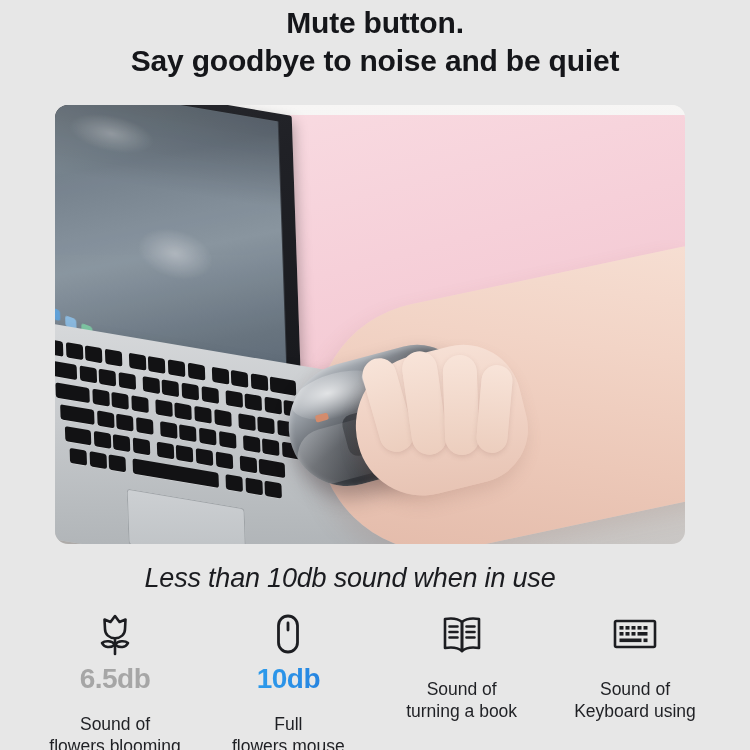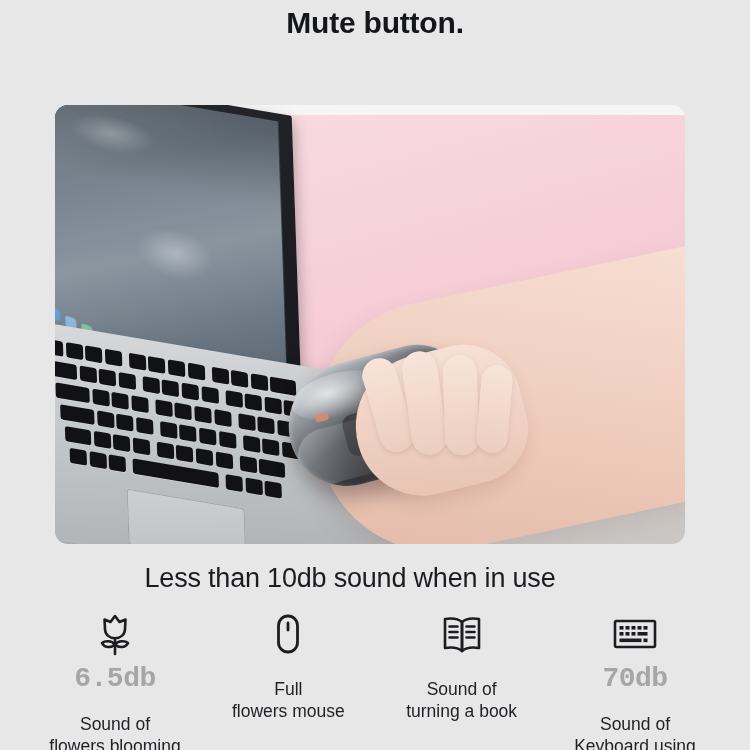--- a/index.html
+++ b/index.html
@@ -150,50 +150,51 @@
   }
   .mshine{
     position:absolute;left:2px;top:58px;width:150px;height:56px;
     background:linear-gradient(90deg,rgba(255,255,255,.25),rgba(255,255,255,0) 60%);
     border-radius:60px;
   }
 
   
   .subtitle{
     position:absolute;left:0;top:561px;width:700px;text-align:center;
-    font-size:27px;line-height:34px;color:#1b1c20;letter-spacing:-0.2px;
+    font-size:27px;line-height:34px;color:#1b1c20;letter-spacing:-0.2px;font-style:italic;
   }
 
   
   .compare{
     position:absolute;left:35px;top:608px;width:680px;
     display:flex;justify-content:space-between;align-items:flex-start;
   }
   .item{width:160px;text-align:center;}
   .ico{height:52px;display:flex;align-items:center;justify-content:center;}
   .db{
     font-size:28px;font-weight:bold;line-height:32px;margin-top:3px;
-    color:#a6a6a6;letter-spacing:-0.5px;font-family:Liberation Mono, monospace;
+    color:#a6a6a6;letter-spacing:-0.5px;
   }
   .item.hl .db{
     background:linear-gradient(95deg,#2fa8f0 0%,#2b93e8 48%,#1f6fd4 100%);
     -webkit-background-clip:text;background-clip:text;color:transparent;
   }
   .cap{
     font-size:17.5px;line-height:22px;color:#1f2024;margin-top:18px;
     white-space:pre-line;
   }
 </style>
 </head>
 <body>
 
 <div class="page">
 
   <div class="headline">
     <span class="l1">Mute button.</span>
+    <span class="l2">Say goodbye to noise and be quiet</span>
   </div>
 
   <div class="photo">
     <div class="desk"></div>
     <div class="pad"></div>
     <div class="pad-edge"></div>
     <div class="floor"></div>
 
     <div class="laptop">
       <div class="lid">
@@ -283,20 +284,21 @@
 flowers blooming</div>
     </div>
 
     <div class="item hl">
       <div class="ico">
         <svg width="46" height="48" viewBox="0 0 46 48" fill="none" stroke="#1c1d21" stroke-width="2.8" stroke-linecap="round" stroke-linejoin="round">
           <rect x="13.5" y="6" width="19" height="36" rx="9.5"></rect>
           <path d="M23 13 L23 20"></path>
         </svg>
       </div>
+      <div class="db">10db</div>
       <div class="cap">Full
 flowers mouse</div>
     </div>
 
     <div class="item">
       <div class="ico">
         <svg width="52" height="48" viewBox="0 0 52 48" fill="none" stroke="#1c1d21" stroke-width="2.6" stroke-linecap="round" stroke-linejoin="round">
           <path d="M26 12 C22 8.5 15 8 9 9 L9 38 C15 37 22 37.5 26 41 Z"></path>
           <path d="M26 12 C30 8.5 37 8 43 9 L43 38 C37 37 30 37.5 26 41 Z"></path>
           <path d="M13.5 16.5 L21.5 16.5 M13.5 22 L21.5 22 M13.5 27.5 L21.5 27.5"></path>
@@ -319,19 +321,18 @@
             <rect x="35.5" y="16" width="4" height="3.6"></rect>
             <rect x="11.5" y="22" width="4" height="3.6"></rect>
             <rect x="17.5" y="22" width="4" height="3.6"></rect>
             <rect x="23.5" y="22" width="4" height="3.6"></rect>
             <rect x="29.5" y="22" width="10" height="3.6"></rect>
             <rect x="11.5" y="28.5" width="22" height="3.6"></rect>
             <rect x="35.5" y="28.5" width="4" height="3.6"></rect>
           </g>
         </svg>
       </div>
-      <div class="db">70db</div>
       <div class="cap">Sound of
 Keyboard using</div>
     </div>
 
   </div>
 </div>
 
 </body></html>

